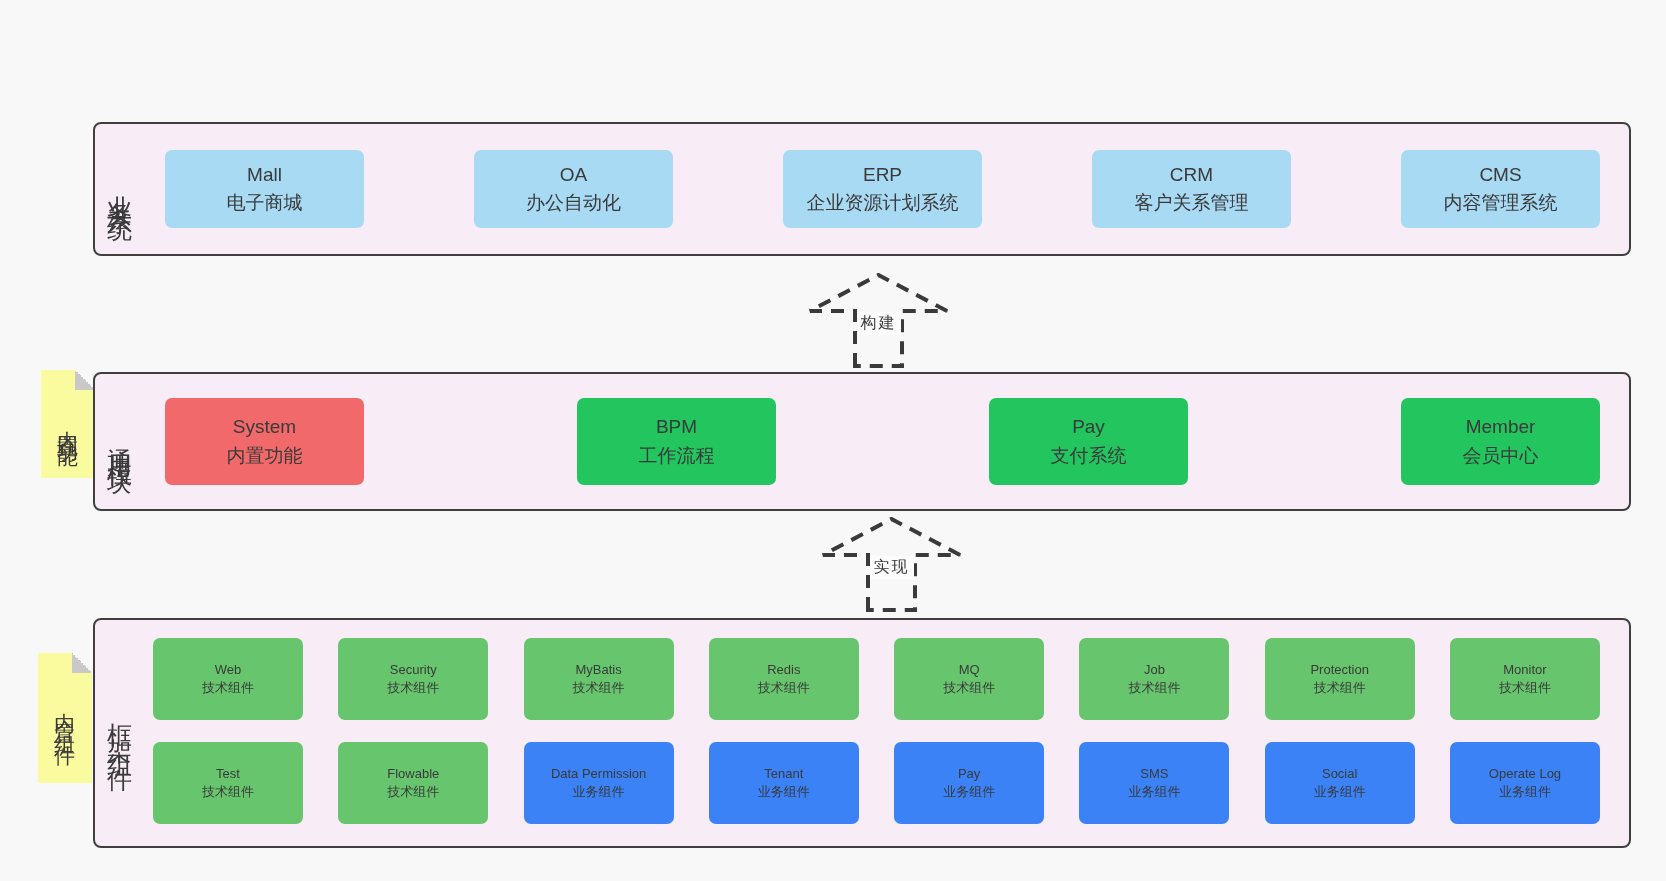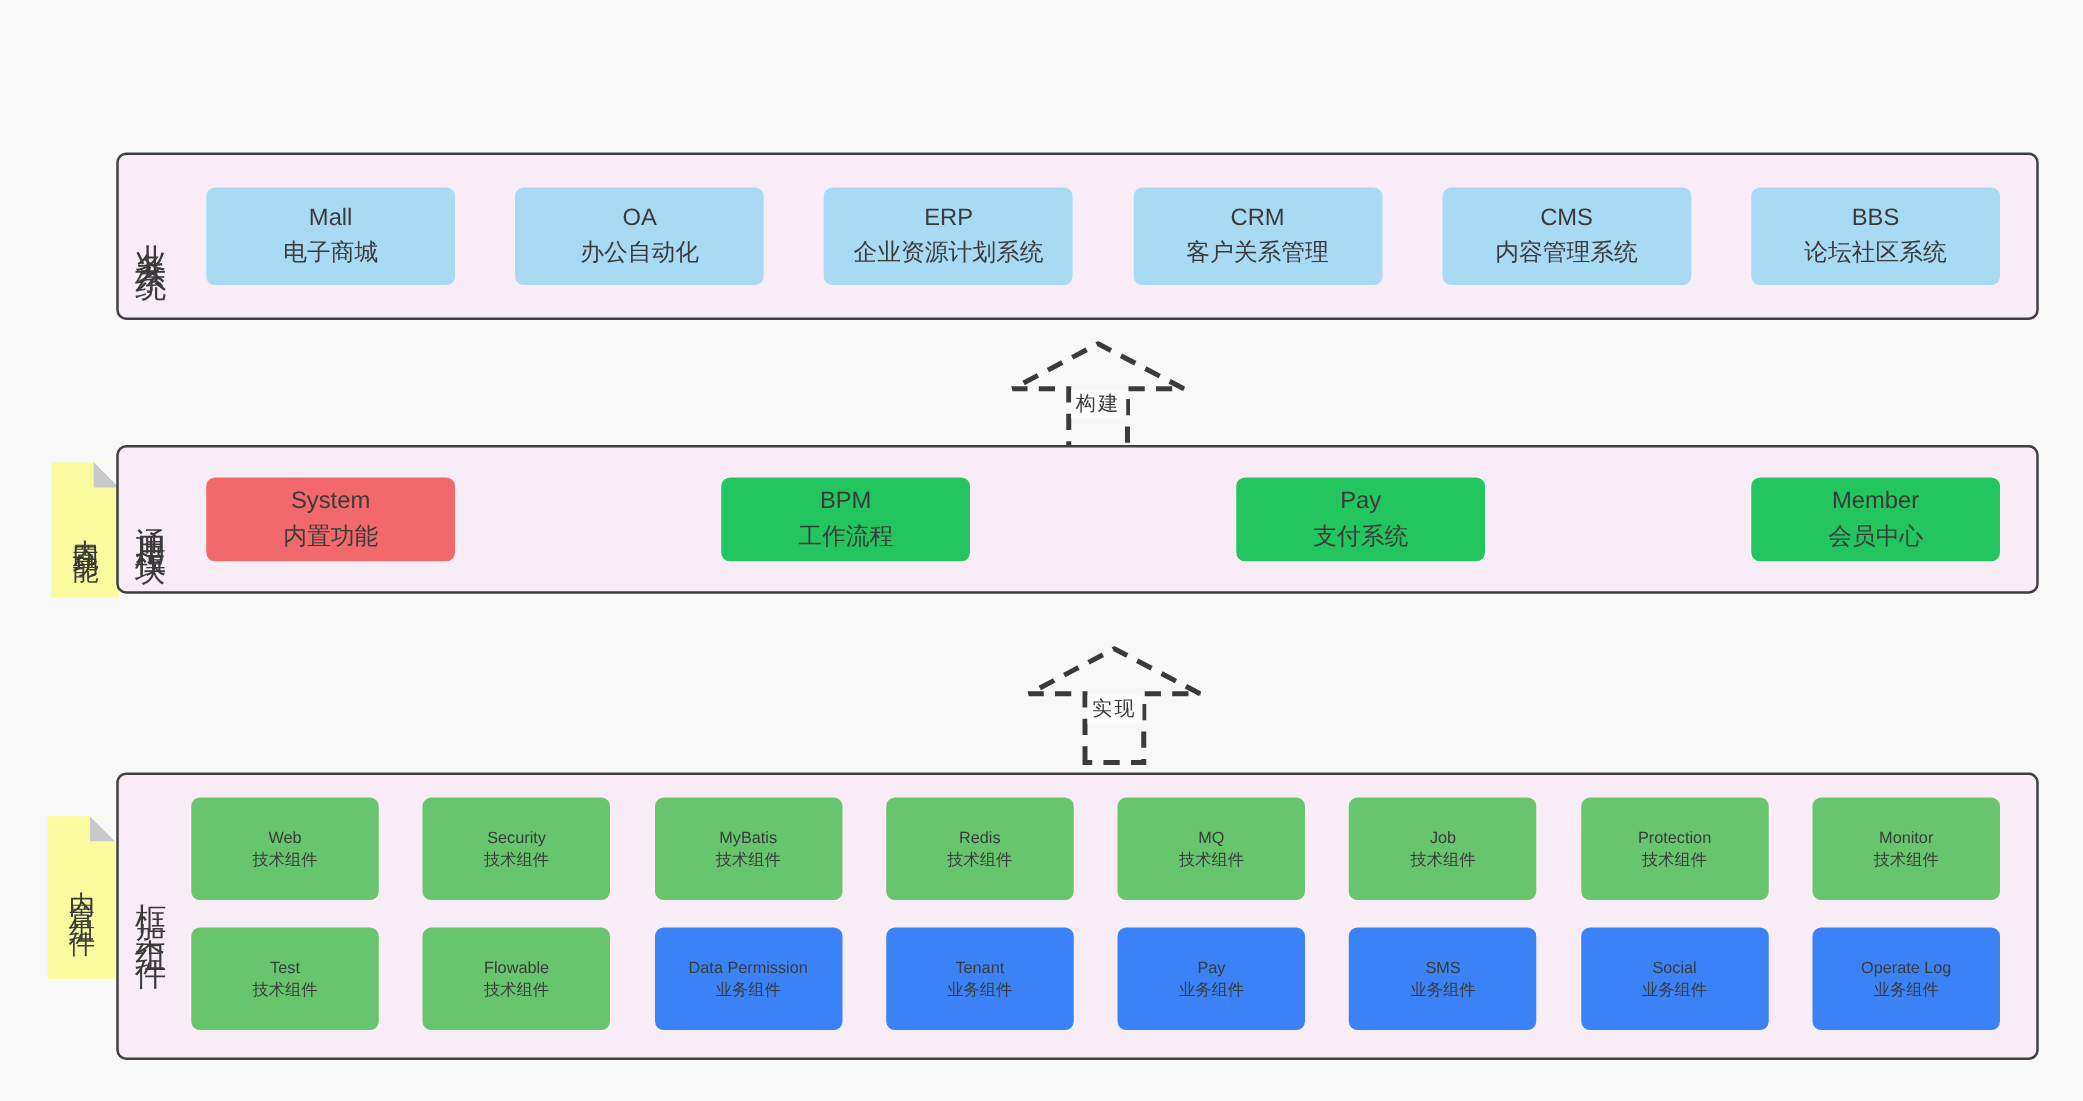--- a/index.html
+++ b/index.html
@@ -6,21 +6,21 @@
   .stage {
     position:relative; width:1666px; height:881px; overflow:hidden;
     background:#f8f8f8; color:#3a3a3a;
     font-family:"Liberation Sans", sans-serif;
   }
   .band {
     position:absolute; left:93px; width:1538px; box-sizing:border-box;
     background:#f8edf6; border:2px solid #3f3f3f; border-radius:8px;
   }
   .band1 { top:122px; height:134px; }
-  .band2 { top:356px; height:119px; }
+  .band2 { top:372px; height:139px; }
   .band3 { top:618px; height:230px; }
   .vlabel {
     position:absolute; left:12px; top:50%; transform:translateY(-50%);
     writing-mode:vertical-rl; text-orientation:upright;
     font-size:25px; letter-spacing:7px; line-height:1; white-space:nowrap;
   }
   .band3 .vlabel { letter-spacing:15px; }
   .row {
     position:absolute; left:58px; right:29px; top:24px; bottom:24px;
     display:flex; justify-content:space-between; align-items:stretch;margin-left:12px;
@@ -95,24 +95,20 @@
         <div>企业资源计划系统</div>
       </div>
       <div class="box blue">
         <div>CRM</div>
         <div>客户关系管理</div>
       </div>
       <div class="box blue">
         <div>CMS</div>
         <div>内容管理系统</div>
       </div>
-      <div class="box blue">
-        <div>BBS</div>
-        <div>论坛社区系统</div>
-      </div>
     </div>
   </div>
 
   <div class="arrow arrow1">
     <svg width="143" height="95" viewBox="0 0 143 95">
       <polygon points="48,93 48,38 3,38 71.5,2 140,38 95,38 95,93" fill="none" stroke="#3a3a3a" stroke-width="4" stroke-dasharray="13 9"></polygon>
     </svg>
     <div class="alabel">构建</div>
   </div>
 

